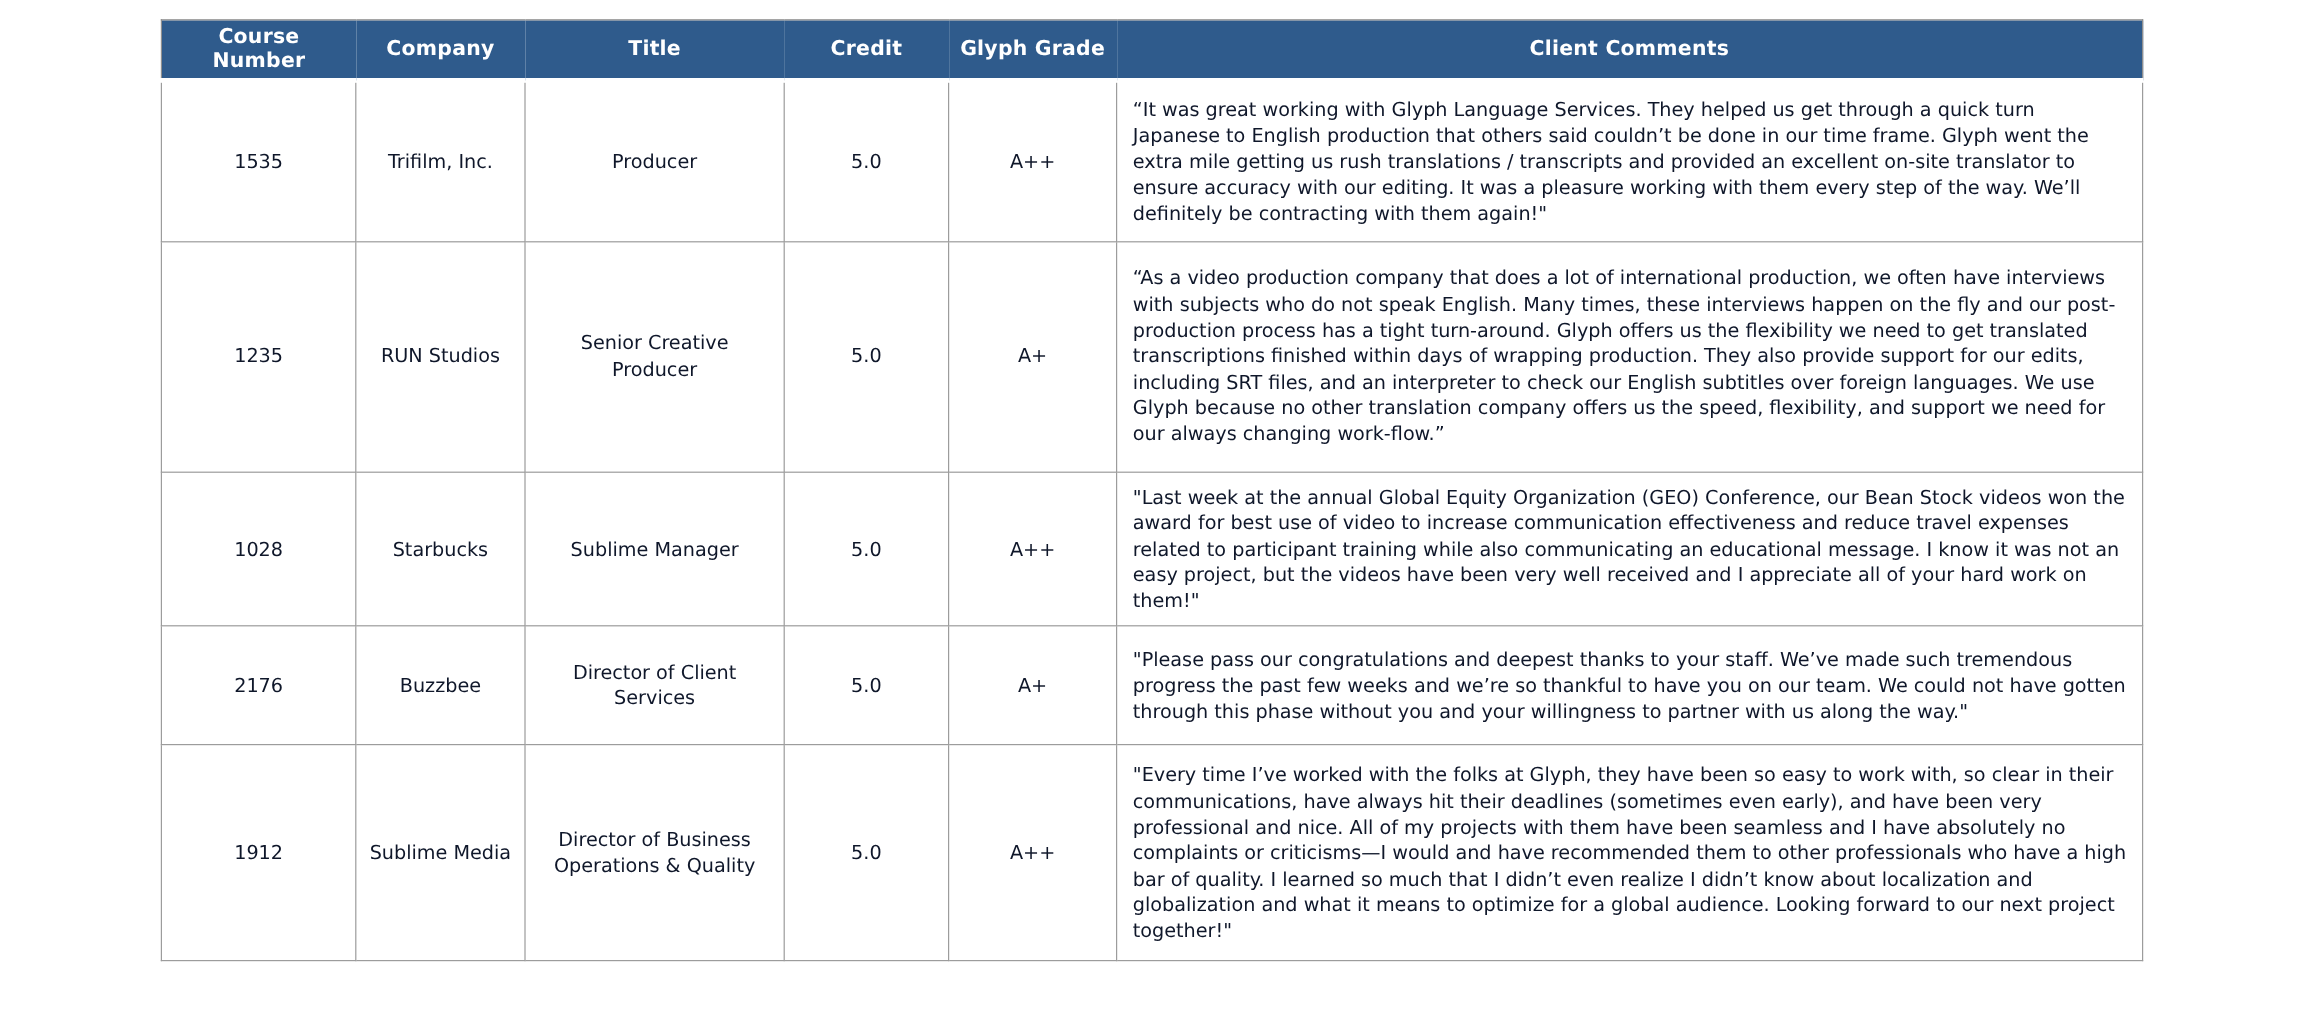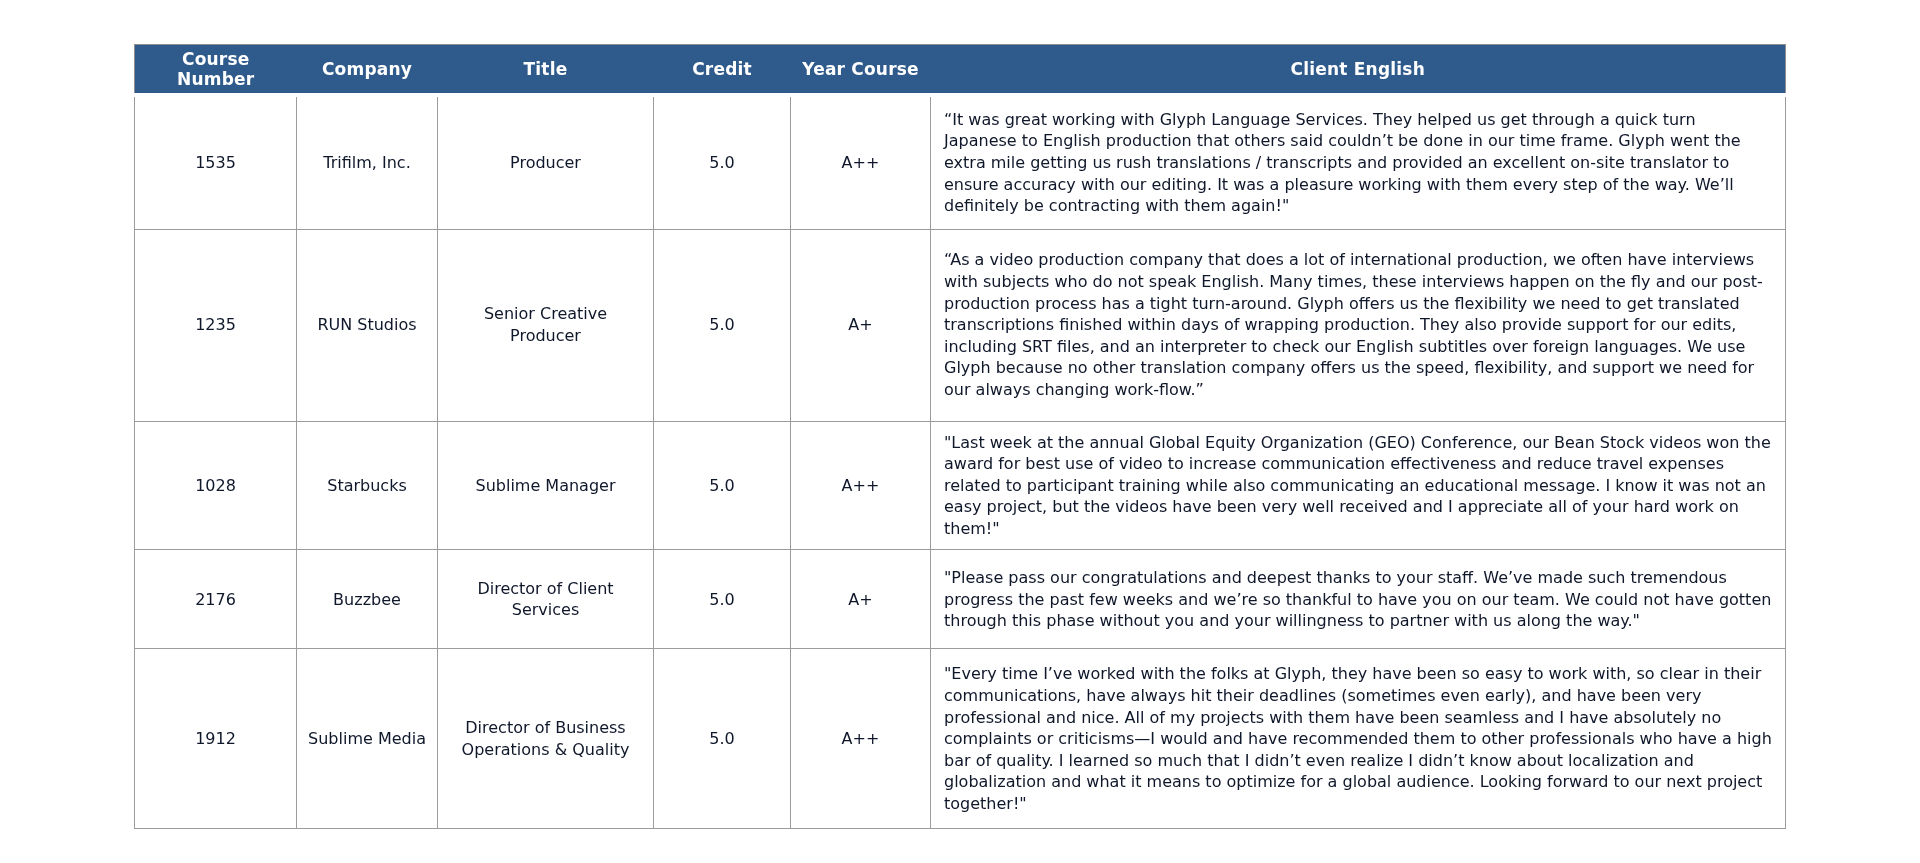--- a/index.html
+++ b/index.html
@@ -10,21 +10,21 @@
     color: #3d3d3d;
   }
   .page {
     width: 1920px;
     height: 863px;
     background: #ffffff;
     overflow: hidden;
   }
   .table-wrap {
     width: 1652px;
-    margin: 44px auto 0 auto;
+    margin: 16px auto 0 auto;
   }
   table.testimonials {
     width: 100%;
     border-collapse: collapse;
     table-layout: fixed;
     border: 1px solid #8f8f8f;
   }
   col.c-course  { width: 162px; }
   col.c-company { width: 141px; }
   col.c-title   { width: 216px; }
@@ -77,22 +77,22 @@
         <col class="c-credit">
         <col class="c-grade">
         <col class="c-comments">
       </colgroup>
       <thead>
         <tr>
           <th>Course Number</th>
           <th>Company</th>
           <th>Title</th>
           <th>Credit</th>
-          <th>Year Course</th>
-          <th>Client English</th>
+          <th>Glyph Grade</th>
+          <th>Client Comments</th>
         </tr>
       </thead>
       <tbody>
         <tr>
           <td>1535</td>
           <td>Trifilm, Inc.</td>
           <td>Producer</td>
           <td>5.0</td>
           <td>A++</td>
           <td class="comments">“It was great working with Glyph Language Services. They helped us get through a quick turn Japanese to English production that others said couldn’t be done in our time frame. Glyph went the extra mile getting us rush translations / transcripts and provided an excellent on-site translator to ensure accuracy with our editing.  It was a pleasure working with them every step of the way.  We’ll definitely be contracting with them again!"</td>

